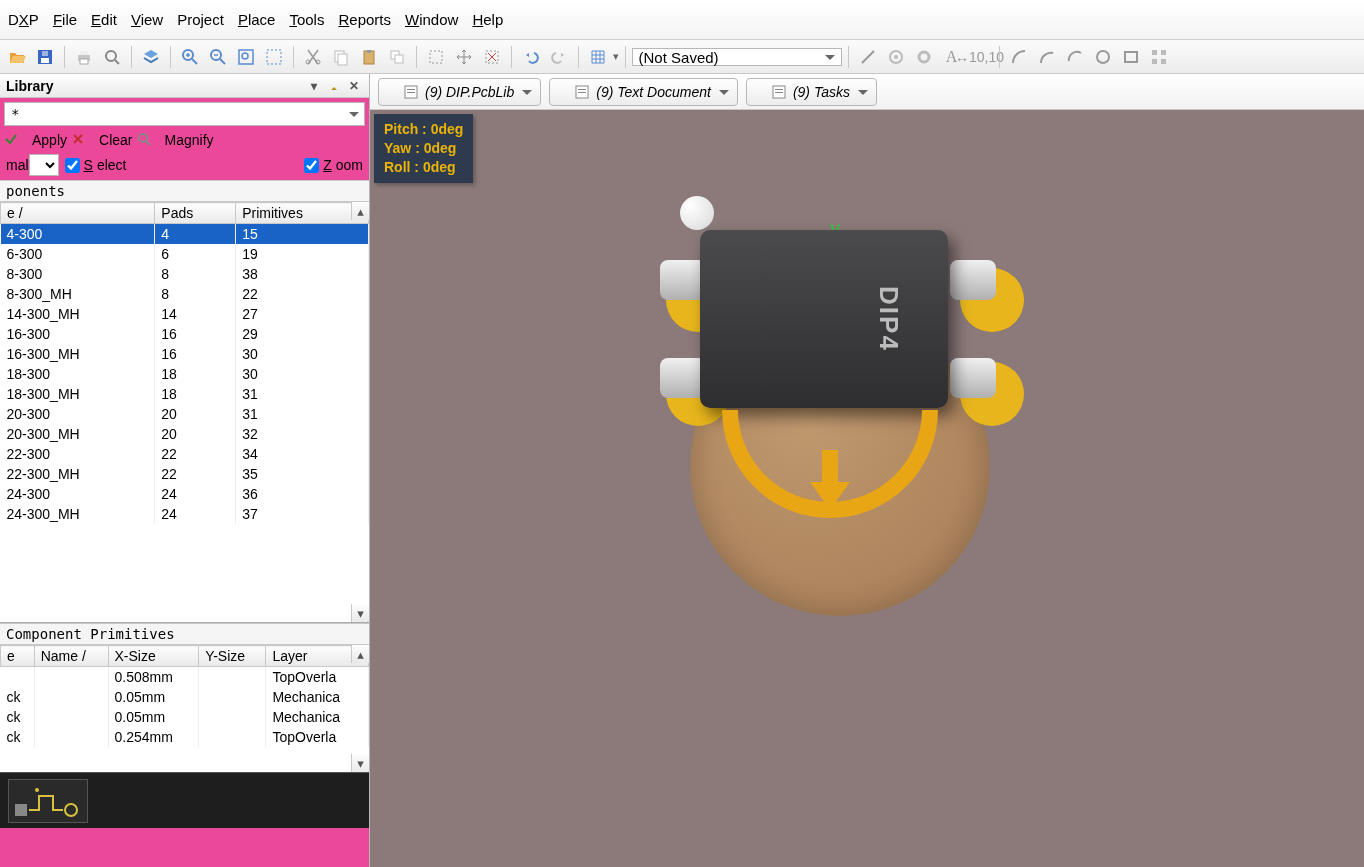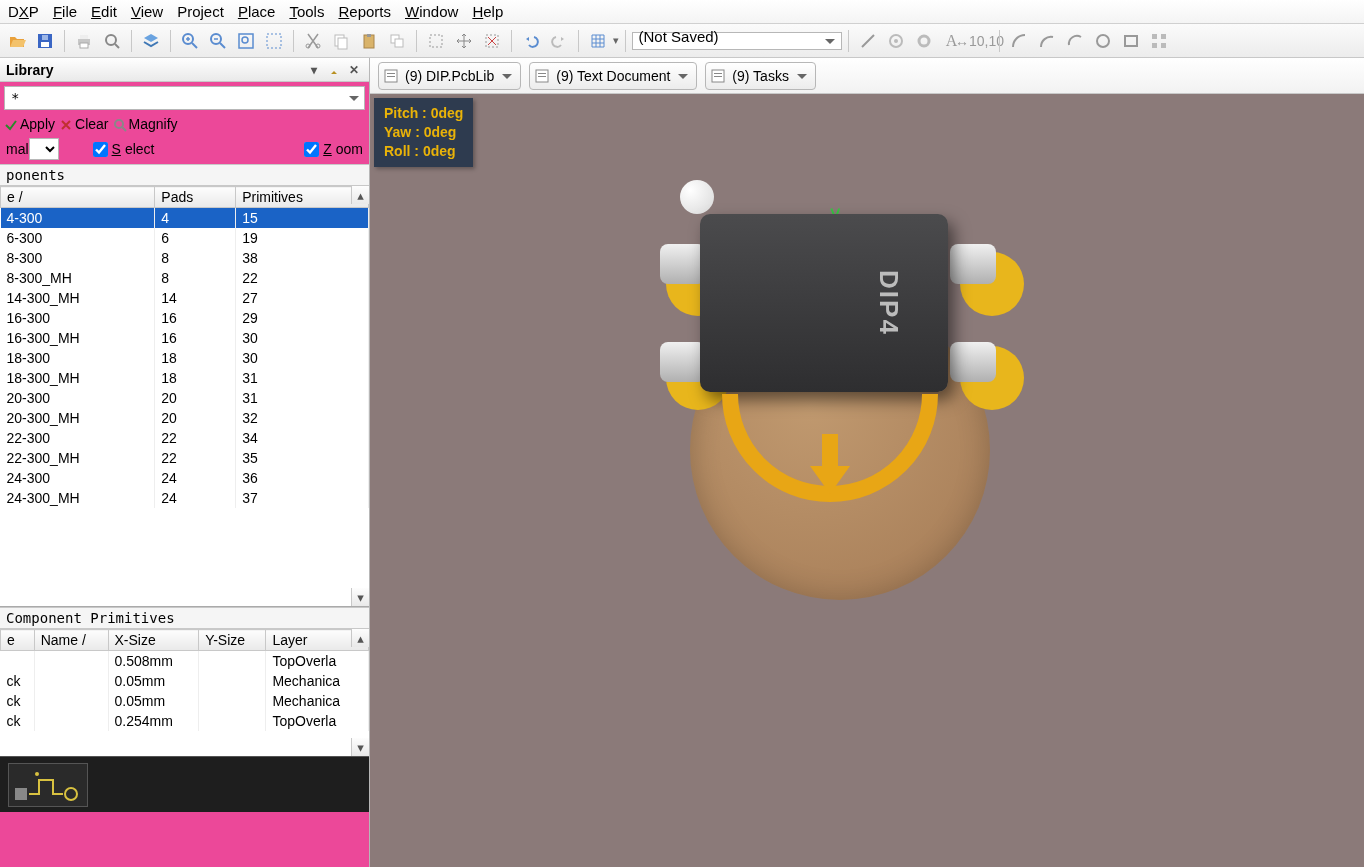--- a/index.html
+++ b/index.html
@@ -1,42 +1,42 @@
 <!DOCTYPE html>
 <html><head>
 <meta charset="utf-8">
 <style>
 * { box-sizing: border-box; margin: 0; padding: 0; font-family: "Segoe UI", Tahoma, sans-serif; }
 body { width: 1364px; height: 867px; overflow: hidden; background: #f0f0f0; font-size: 13px; }
 
 
-.menubar { height: 24px; padding: 2px 8px; display: flex; gap: 14px; align-items: center; background: linear-gradient(#fff,#f4f4f4); border-bottom: 1px solid #d0d0d0; font-size: 15px;}
+.menubar { height: 40px; padding: 2px 8px; display: flex; gap: 14px; align-items: center; background: linear-gradient(#fff,#f4f4f4); border-bottom: 1px solid #d0d0d0; font-size: 15px;}
 .menubar span { cursor: default; }
 .menubar span u { text-decoration: underline; }
 
 
 .toolbar { height: 34px; padding: 2px 4px; display: flex; align-items: center; gap: 2px; background: linear-gradient(#fbfbfb,#ececec); border-bottom: 1px solid #c8c8c8; }
 .tbtn { width: 26px; height: 26px; display: flex; align-items: center; justify-content: center; border-radius: 2px; color: #555; }
 .tsep { width: 1px; height: 22px; background: #c8c8c8; margin: 0 4px; }
-.combo { height: 18px; min-width: 210px; border: 1px solid #b7b7b7; background: #fff; padding: 0 22px 8px 6px; display: flex; align-items: center; font-size: 15px; position: relative; }
+.combo { height: 18px; min-width: 210px; border: 1px solid #b7b7b7; background: #fff; padding: 0 22px 8px 6px; display: flex; align-items: flex-start; font-size: 15px; position: relative; }
 .combo::after { content: ""; position: absolute; right: 6px; top: 50%; border: 5px solid transparent; border-top-color: #666; transform: translateY(-2px); }
 
 
 .main { display: flex; height: calc(100% - 58px); }
 .leftpane { width: 370px; min-width: 370px; background: #ec4899; border-right: 1px solid #b7b7b7; display: flex; flex-direction: column; }
 .panel-title { height: 24px; background: linear-gradient(#fff,#e9e9e9); border-bottom: 1px solid #c8c8c8; display: flex; align-items: center; padding: 0 6px; font-weight: bold; font-size: 14px;}
 .panel-title .tbuttons { margin-left: auto; display: flex; gap: 2px; }
 .panel-title .tbuttons span { width: 18px; height: 18px; display:flex;align-items:center;justify-content:center; color:#555; font-size:12px;}
 .filterrow { padding: 4px; }
 .filterinput { width: 100%; height: 24px; border: 1px solid #b7b7b7; background:#fff; padding: 0 22px 0 6px; font-family: monospace; font-size: 14px; position: relative;}
 .filterwrap { position: relative; }
 .filterwrap::after { content:""; position:absolute; right:6px; top:50%; border:5px solid transparent; border-top-color:#666; transform:translateY(-2px);}
 .btnrow { padding: 2px 4px; display: flex; gap: 4px; align-items:center; font-family: monospace; font-size: 14px;}
-.btnrow .b { display:flex; align-items:flex-end; gap:2px;}
-.optrow { padding: 4px 6px; display: flex; align-items:center; gap: 34px; font-family: monospace; font-size: 14px;}
+.btnrow .b { display:flex; align-items:flex-start; gap:14px;}
+.optrow { padding: 4px 6px; display: flex; align-items:center; gap: 6px; font-family: monospace; font-size: 14px;}
 .optrow .sel { display:inline-flex; align-items:center; gap:0px;}
 .optrow select { height:22px; border:1px solid #b7b7b7; background:#fff; padding:0 4px; font-family: monospace;}
 .chk { display:inline-flex; align-items:center; gap:4px;}
 .chk input { width:15px; height:15px;}
 
 
 .sectionhdr { background:#f5f5f5; border-top:1px solid #c8c8c8; border-bottom:1px solid #c8c8c8; padding: 2px 6px; font-family: monospace; font-size: 14px;}
 .tablewrap { position:relative; flex:1 1 auto; overflow:auto; background:#fff;}
 table { border-collapse: collapse; width: 100%; font-family: monospace; font-size: 14px;}
 thead th { position: sticky; top:0; background: linear-gradient(#fdfdfd,#e9e9e9); border:1px solid #c8c8c8; padding: 2px 6px; text-align:left; font-weight:normal;}
@@ -48,21 +48,21 @@
 
 .primwrap { height: 150px; border-top: 1px solid #aaa; display:flex; flex-direction:column;}
 .primwrap .tablewrap { flex: 1 1 auto;}
 
 .bottombar { height: 56px; background:#1e1e1e; border-top:1px solid #555; display:flex; align-items:center; padding:4px 8px; gap:8px;}
 .thumbbox { width:80px; height:44px; background:#2a2a2a; border:1px solid #555;}
 
 
 .viewport { flex:1; display:flex; flex-direction:column;}
 .doc-tabs { height: 36px; background: linear-gradient(#fff,#f2f2f2); border-bottom:1px solid #c8c8c8; display:flex; align-items:center; gap:8px; padding:4px 8px;}
-.doc-tab { height: 28px; border:1px solid #b7b7b7; border-radius:4px; background:linear-gradient(#fff,#ececec); display:flex; align-items:center; gap:6px; padding:0 26px 0 4px; font-size:14px; position:relative;}
+.doc-tab { height: 28px; border:1px solid #b7b7b7; border-radius:4px; background:linear-gradient(#fff,#ececec); display:flex; align-items:center; gap:6px; padding:0 26px 0 24px; font-size:14px; position:relative;font-style:italic;}
 .doc-tab::after { content:""; position:absolute; right:8px; top:50%; border:5px solid transparent; border-top-color:#666; transform:translateY(-2px);}
 .doc-tab .ico { width:16px; height:16px; display:inline-block;}
 
 .canvas { flex:1; background: #8b7a79; position:relative; overflow:hidden;}
 .hud { position:absolute; left:4px; top:4px; background:#2e3b4f; color:#eab308; font-family: Arial,sans-serif; font-weight:bold; font-size:14px; padding:6px 10px; line-height:1.35; box-shadow:2px 2px 4px rgba(0,0,0,0.3);}
 .chip-scene { position:absolute; left:180px; top:70px; width:560px; height:560px;}
 .pcb-circle { position:absolute; left:140px; top:136px; width:300px; height:300px; border-radius:50%; background: radial-gradient(circle at 40% 35%, #c0996f 0%, #a9805a 80%); box-shadow: inset 0 0 30px rgba(0,0,0,0.2);}
 .pad { position:absolute; width:64px; height:64px; border-radius:50%; background:#e8b61c;}
 .pad.tl { left:116px; top:88px;}
 .pad.tr { left:410px; top:88px;}

